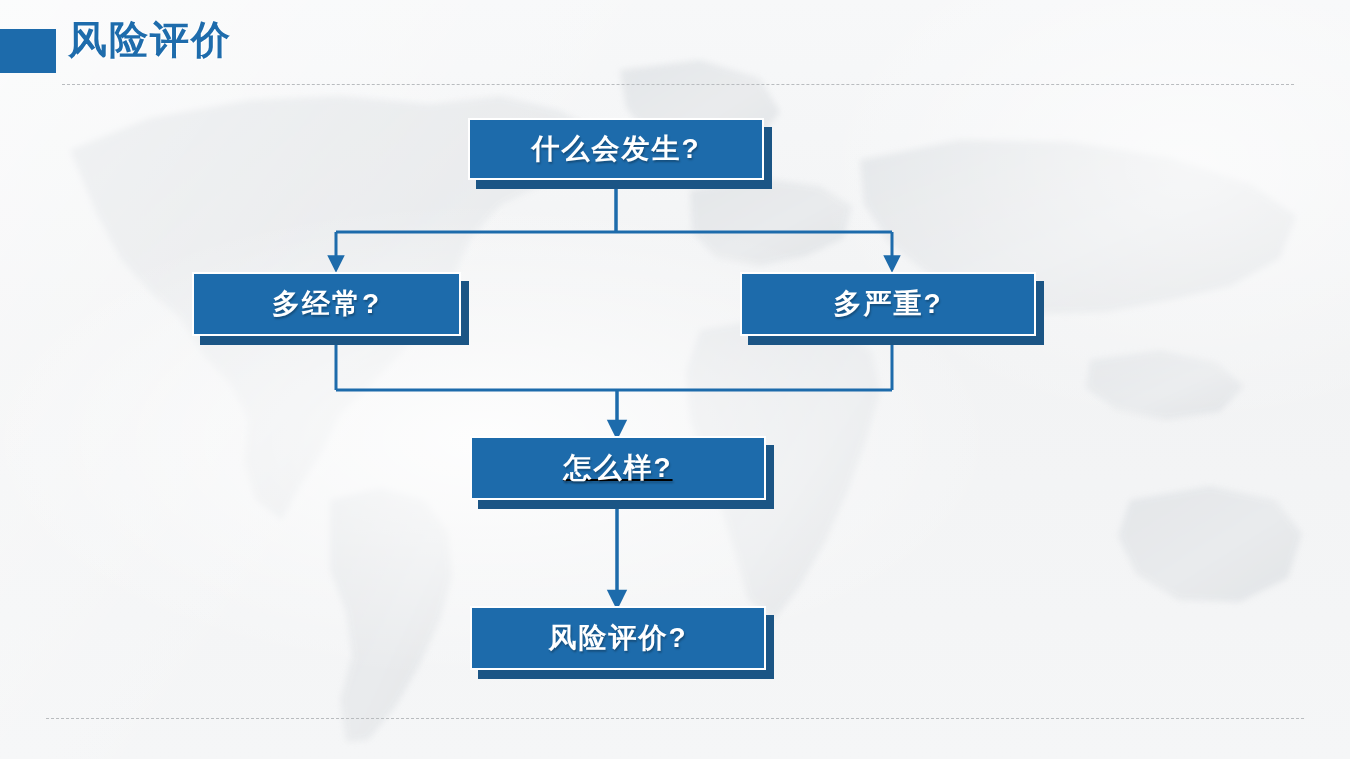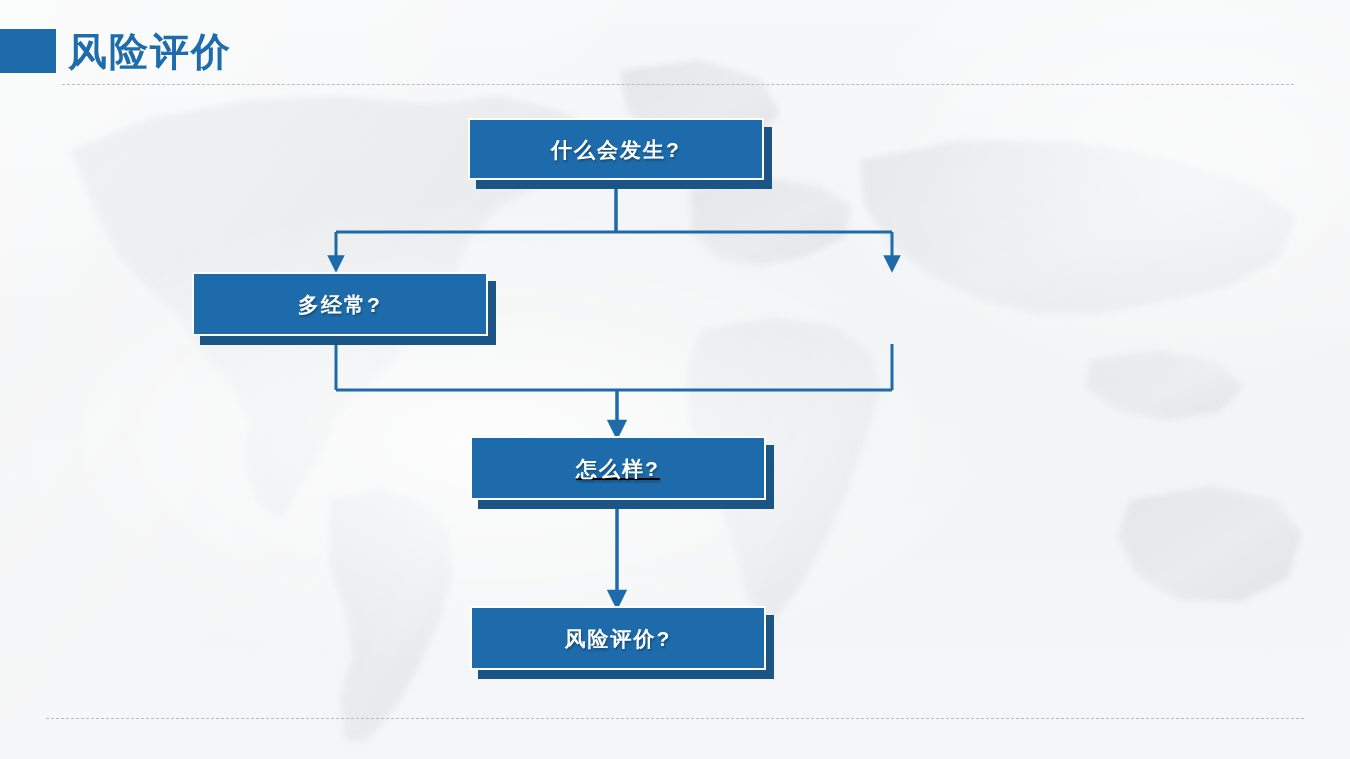--- a/index.html
+++ b/index.html
@@ -58,21 +58,20 @@
     top: 18px;
     font-size: 39px;
     font-weight: bold;
     color: #1e6cac;
     letter-spacing: 2px;
     line-height: 1.15;
     text-shadow:
       1px 1px 0 rgba(255,255,255,0.85),
       -1px -1px 0 rgba(255,255,255,0.5);
     white-space: nowrap;
-    margin-top: 12px;
   }
   .hdr-rule {
     position: absolute;
     left: 62px;
     top: 84px;
     width: 1232px;
     height: 0;
     border-top: 1px dashed #b9bcbf;
   }
 
@@ -114,21 +113,21 @@
     background: #1d6bab;
     border: 2px solid #ffffff;
     box-sizing: border-box;
     display: flex;
     align-items: center;
     justify-content: center;
     box-shadow: 8px 9px 0 0 #1b5585;
   }
   .node-label {
     color: #ffffff;
-    font-size: 21px;
+    font-size: 28px;
     font-weight: bold;
     letter-spacing: 2px;
     line-height: 1;
     white-space: nowrap;
     text-shadow: 1px 2px 2px rgba(0,0,0,0.28);
   }
 </style>
 </head>
 <body>
 
@@ -206,24 +205,27 @@
 
     <path d="M 617 390 L 617 430" stroke="#1d6bab" stroke-width="3.5" fill="none" marker-end="url(#arrow)"></path>
 
     <path d="M 617 500 L 617 600" stroke="#1d6bab" stroke-width="3.5" fill="none" marker-end="url(#arrow)"></path>
   </svg>
 
   <div class="node" style="left:468px; top:118px; width:296px; height:62px;">
     <span class="node-label">什么会发生?</span>
   </div>
 
-  <div class="node" style="left:192px; top:272px; width:296px; height:64px;">
+  <div class="node" style="left:192px; top:272px; width:269px; height:64px;">
     <span class="node-label">多经常?</span>
   </div>
 
+  <div class="node" style="left:740px; top:272px; width:296px; height:64px;">
+    <span class="node-label">多严重?</span>
+  </div>
 
   <div class="node" style="left:470px; top:436px; width:296px; height:64px;text-decoration:underline;">
     <span class="node-label">怎么样?</span>
   </div>
 
   <div class="node" style="left:470px; top:606px; width:296px; height:64px;">
     <span class="node-label">风险评价?</span>
   </div>
 
   <div class="ftr-rule"></div>

